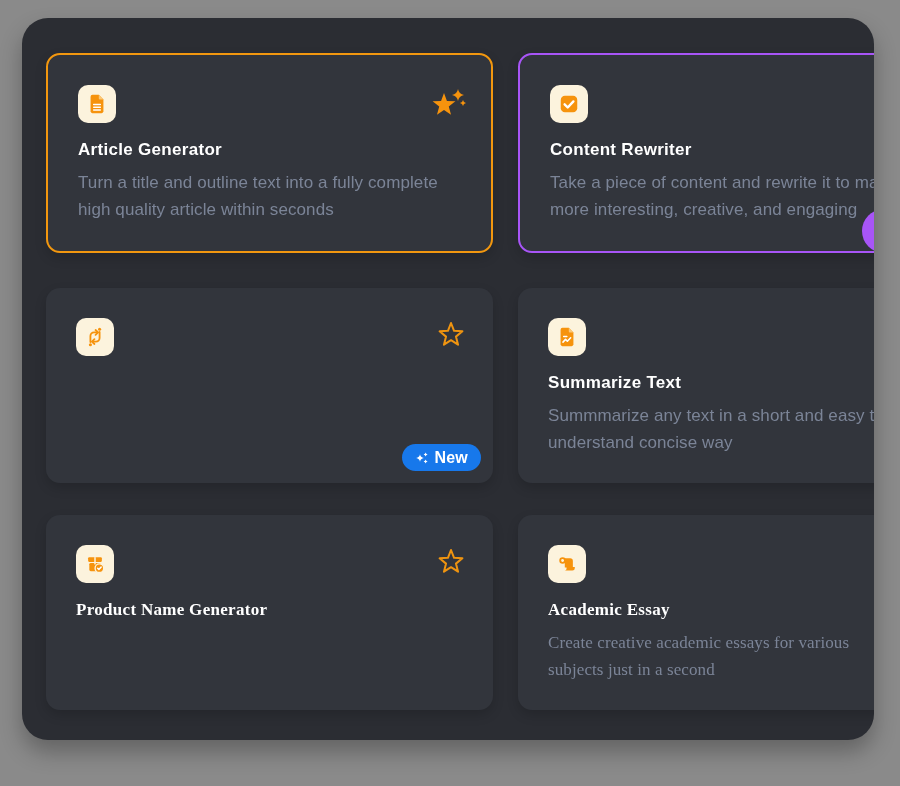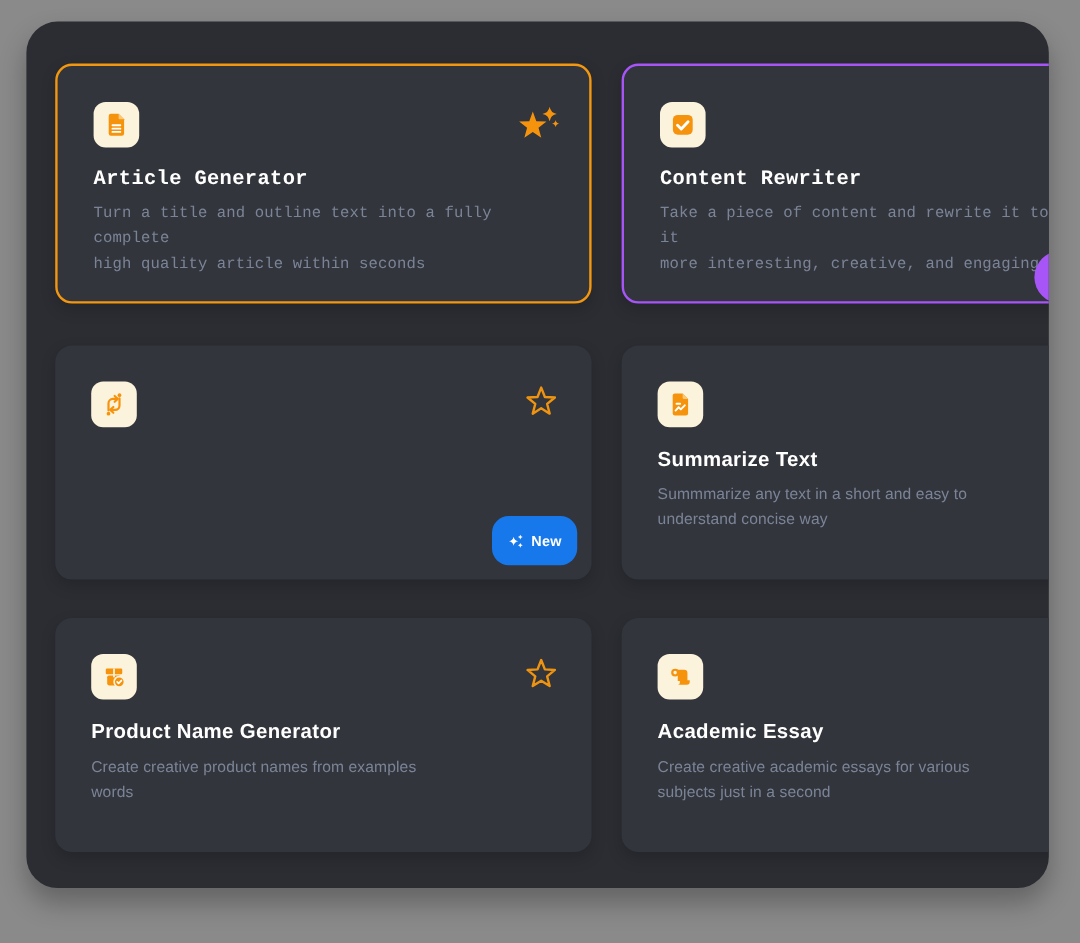--- a/index.html
+++ b/index.html
@@ -22,66 +22,66 @@
     position: absolute;
     width: 447px;
     background: #32353c;
     border-radius: 14px;
     padding: 30px;
     box-shadow: 0 5px 12px rgba(0,0,0,0.16);
     cursor: pointer;
   }
   .card.bordered-orange { border: 2px solid #f2970f; }
   .card.bordered-purple { border: 2px solid #a855f7; }
-  .row1 { top: 35px;  height: 200px; font-family: Liberation Mono, monospace; }
+  .row1 { top: 35px;  height: 200px; }
   .row2 { top: 270px; height: 195px; }
-  .row3 { top: 497px; height: 195px; }
+  .row3 { top: 497px; height: 195px; font-family: Liberation Serif, serif; }
   .col1 { left: 24px; }
   .col2 { left: 496px; }
   .icon-tile {
     width: 38px; height: 38px;
     background: #fcf3dd;
     border-radius: 10px;
     display: flex; align-items: center; justify-content: center;
     margin-bottom: 17px;
   }
   .card-title {
     color: #ffffff;
     font-size: 17px;
     font-weight: 700;
     letter-spacing: 0.3px;
     margin-bottom: 9px;
   }
   .card-desc {
     color: #7b8497;
-    font-size: 13px;
+    font-size: 17px;
     line-height: 1.6;
     white-space: pre-line;
     letter-spacing: 0.1px;
   }
   .star-btn {
     position: absolute;
     background: transparent;
     border: none;
     padding: 0;
     cursor: pointer;
     line-height: 0;
   }
   .star-filled { top: 26px; right: 23px; }
   .star-outline { top: 31px; right: 27px; }
   .new-badge {
     position: absolute;
     right: 12px; bottom: 12px;
-    height: 41px;
+    height: 27px;
     padding: 0 13px;
     background: #1778eb;
     border-radius: 14px;
     display: flex; align-items: center; gap: 6px;
     color: #ffffff;
-    font-size: 12px;
+    font-size: 16px;
     font-weight: 700;
     letter-spacing: 0.2px;
   }
   .fab-circle {
     position: absolute;
     left: 840px; top: 191px;
     width: 44px; height: 44px;
     border-radius: 50%;
     background: #a855f7;
     border: none;
@@ -179,22 +179,20 @@
         <circle cx="16.8" cy="16.6" r="4.7" fill="#f6930d" stroke="#fcf3dd" stroke-width="1.5"></circle>
         <polyline points="14.9,16.6 16.2,17.9 18.7,15.4" fill="none" stroke="#ffffff" stroke-width="1.6" stroke-linecap="round" stroke-linejoin="round"></polyline>
       </svg>
     </div>
     <button class="star-btn star-outline">
       <svg width="30" height="30" viewBox="0 0 30 30">
         <polygon fill="none" stroke="#ef9410" stroke-width="2" stroke-linejoin="round" points="15,4 18.06,11.79 26.41,12.29 19.95,17.61 22.05,25.71 15,21.2 7.95,25.71 10.05,17.61 3.59,12.29 11.94,11.79"></polygon>
       </svg>
     </button>
     <h3 class="card-title">Product Name Generator</h3>
-    <p class="card-desc">Create creative product names from examples
-words</p>
   </div>
 
   <div class="card row3 col2">
     <div class="icon-tile">
       <svg width="22" height="22" viewBox="0 0 24 24">
         <circle cx="7.2" cy="8.2" r="2.6" fill="none" stroke="#f6930d" stroke-width="2"></circle>
         <path fill="#f6930d" d="M7.2 5.6h8.2a3 3 0 0 1 3 3v7.2h-8.8V10a4.4 4.4 0 0 0-2.4-4.4Z"></path>
         <path fill="#f6930d" d="M11.5 15.2h9v1.4a2.6 2.6 0 0 1-2.6 2.6h-8.4a2 2 0 0 0 2-2Z"></path>
       </svg>
     </div>

